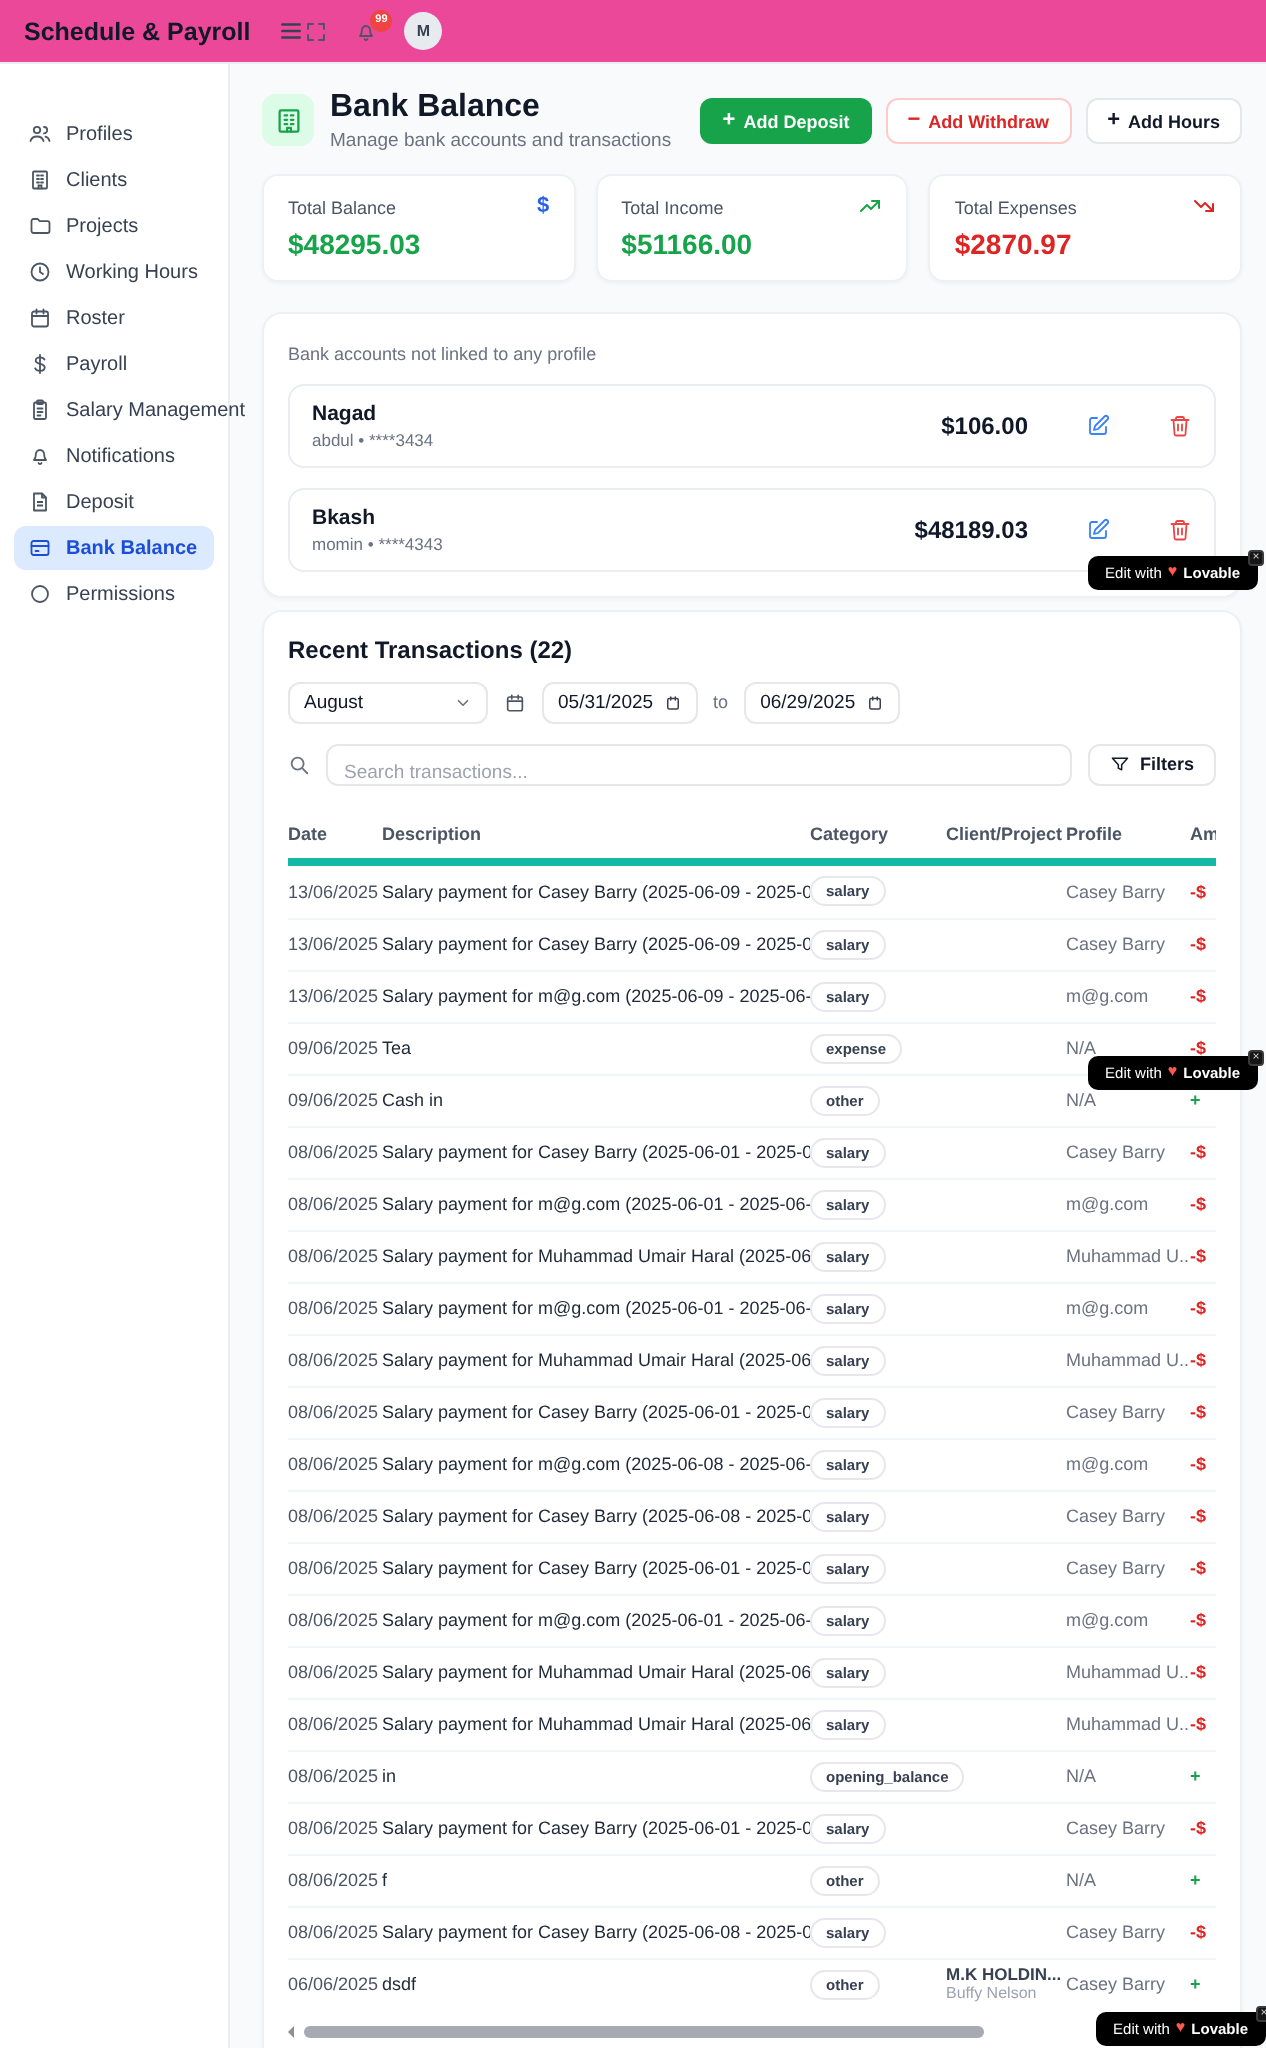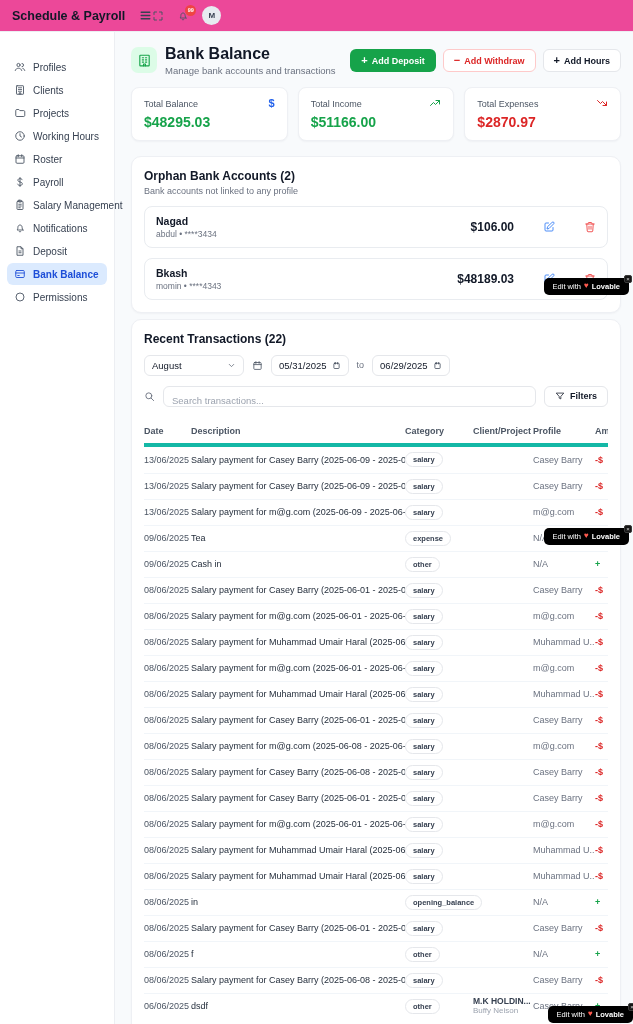--- a/index.html
+++ b/index.html
@@ -259,21 +259,20 @@
         <svg class="red" width="12" height="12" viewBox="0 0 24 24" fill="none" stroke="currentColor" stroke-width="2" stroke-linecap="round" stroke-linejoin="round">
             <path d="M3 7l6 6 4-4 8 8"></path>
             <path d="M21 10v7h-7"></path>
           </svg>
       </div>
       <div class="stat-val red">$2870.97</div>
     </div>
   </div>
 
   <section class="card orphan">
-    <h2 class="card-title">Orphan Bank Accounts (2)</h2>
     <div class="card-sub">Bank accounts not linked to any profile</div>
     <div class="acct">
       <div>
         <div class="acct-name">Nagad</div>
         <div class="acct-meta">abdul • ****3434</div>
       </div>
       <div class="acct-right">
         <span class="acct-amt">$106.00</span>
         <button class="icon-btn edit-ic">
             <svg width="12" height="12" viewBox="0 0 24 24" fill="none" stroke="currentColor" stroke-width="1.8" stroke-linecap="round" stroke-linejoin="round">

